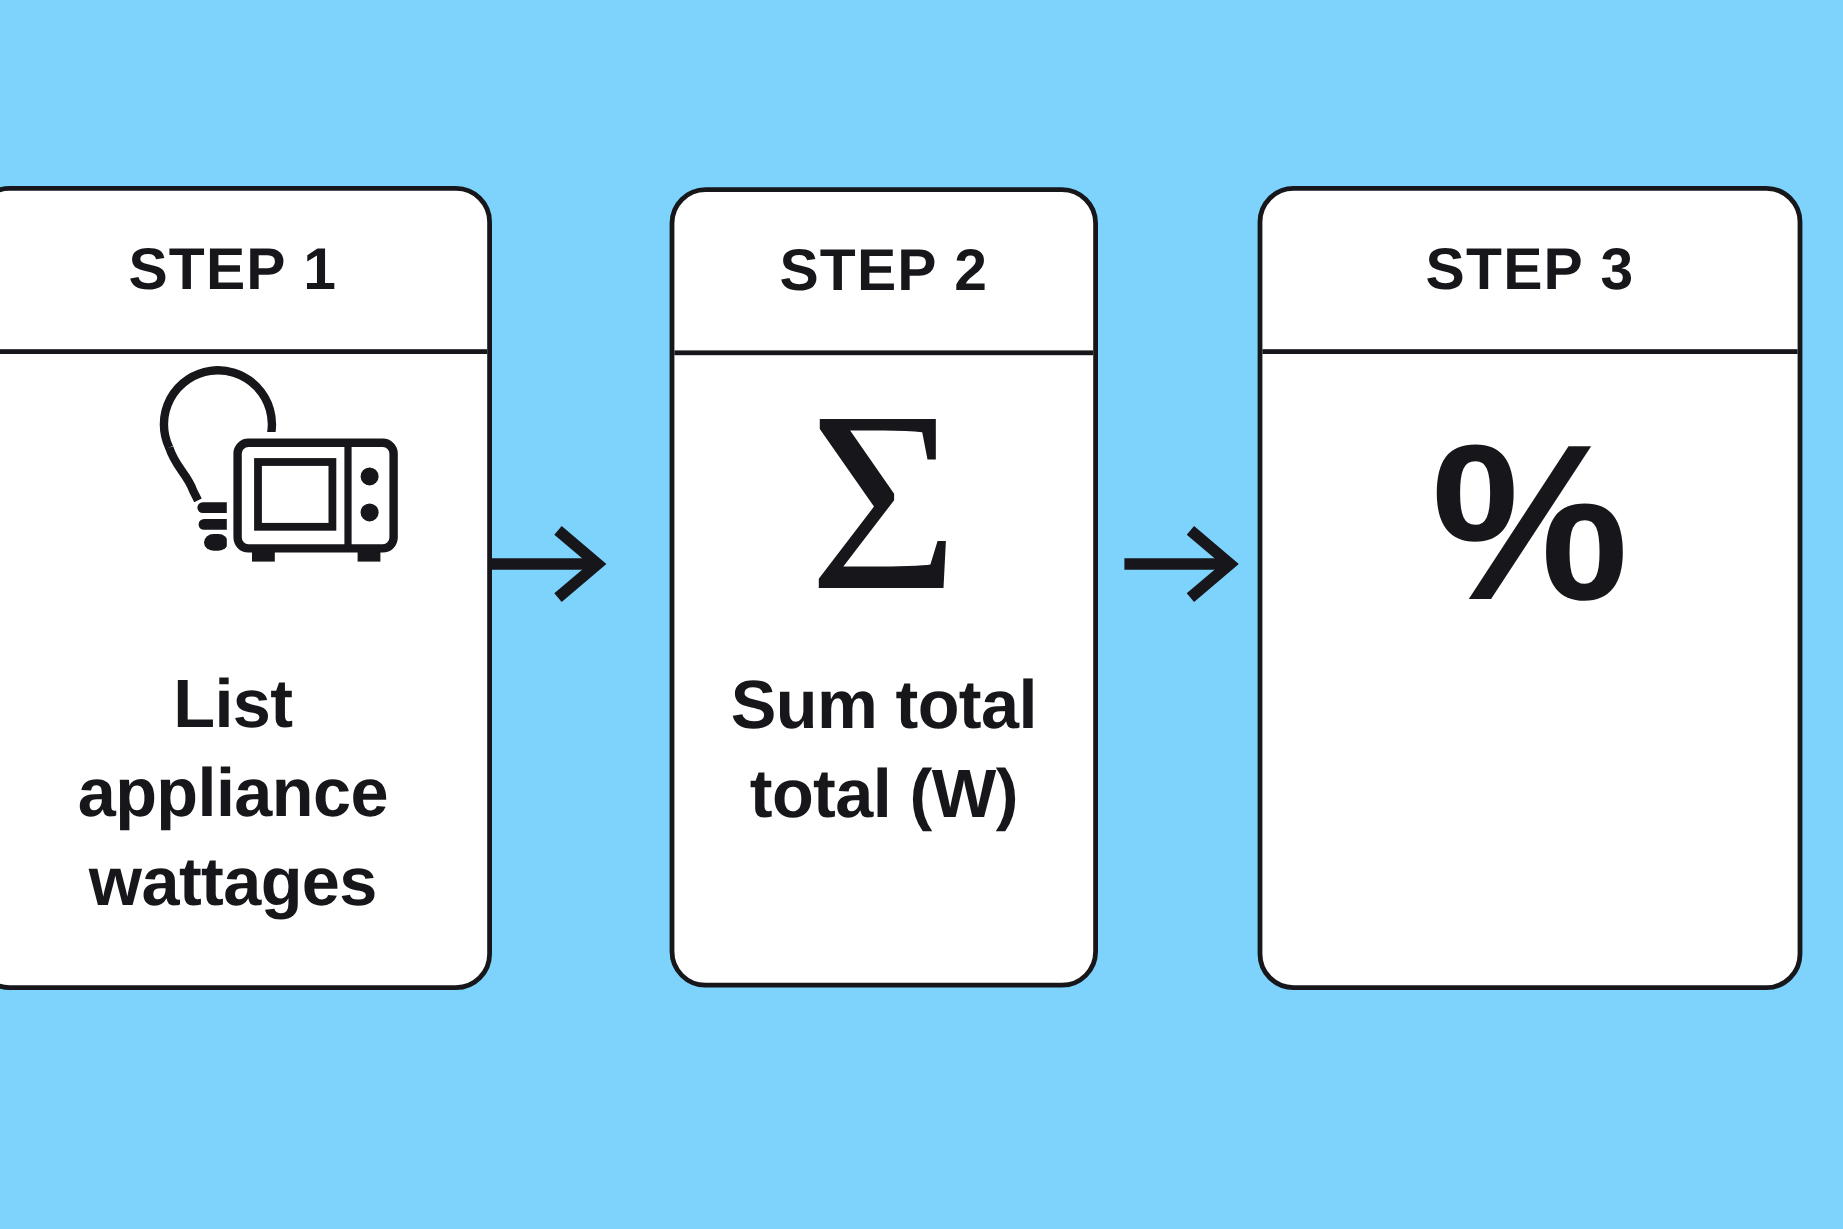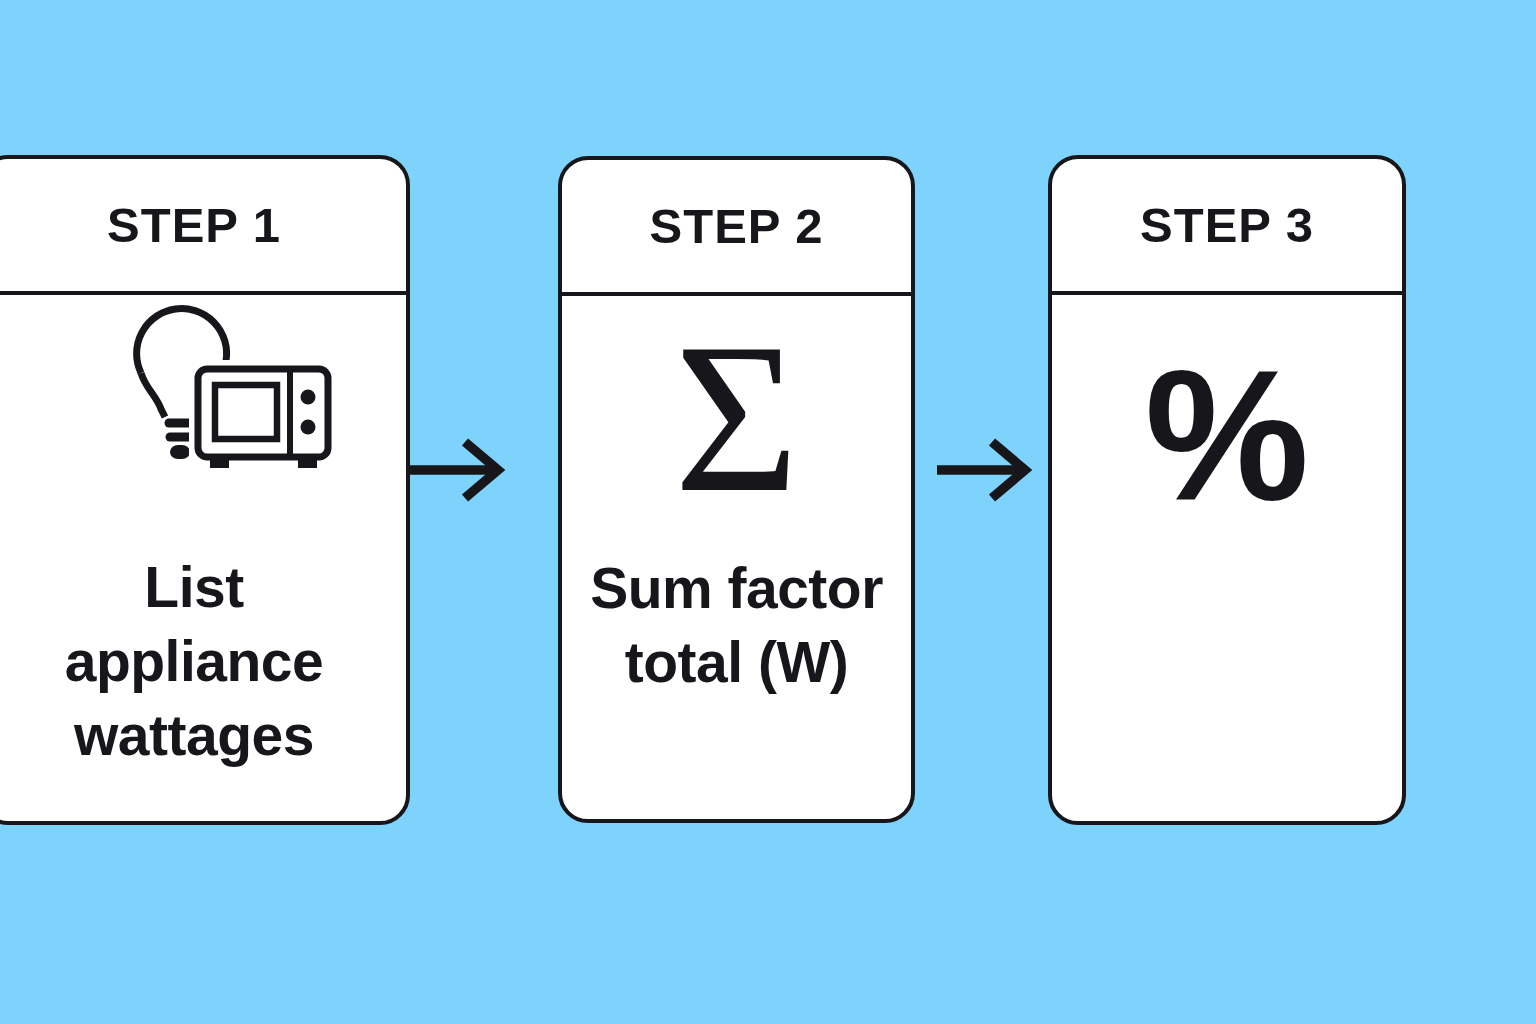--- a/index.html
+++ b/index.html
@@ -20,21 +20,21 @@
   }
   .card {
     position: absolute;
     background: #ffffff;
     border: 4px solid #17171b;
     border-radius: 30px;
     box-sizing: border-box;
   }
   .card-1 { left: -22px; top: 155px; width: 432px;  height: 670px; }
   .card-2 { left: 522px; top: 156px; width: 357px;  height: 667px; margin-left: 36px; }
-  .card-3 { left: 1048px; top: 155px; width: 358px; height: 670px; }
+  .card-3 { left: 1048px; top: 155px; width: 454px; height: 670px; }
 
   .card-header {
     height: 132px;
     border-bottom: 4px solid #17171b;
     display: flex;
     align-items: center;
     justify-content: center;
     font-size: 49px;
     font-weight: 700;
     letter-spacing: 1px;
@@ -142,21 +142,21 @@
   <svg class="arrow arrow-1" viewBox="0 0 100 76" fill="none" stroke="#17171b" stroke-width="9.5">
     <path d="M2,38 H87"></path>
     <path d="M57,10 L90,38 L57,66"></path>
   </svg>
 
   <div class="card card-2">
     <div class="card-header">STEP 2</div>
     <div class="card-body">
       <div class="glyph glyph-sigma">Σ</div>
       <div class="card-text">
-        <div>Sum factor</div>
+        <div>Sum total</div>
         <div>total (W)</div>
       </div>
     </div>
   </div>
 
   <svg class="arrow arrow-2" viewBox="0 0 100 76" fill="none" stroke="#17171b" stroke-width="9.5">
     <path d="M2,38 H87"></path>
     <path d="M57,10 L90,38 L57,66"></path>
   </svg>
 

